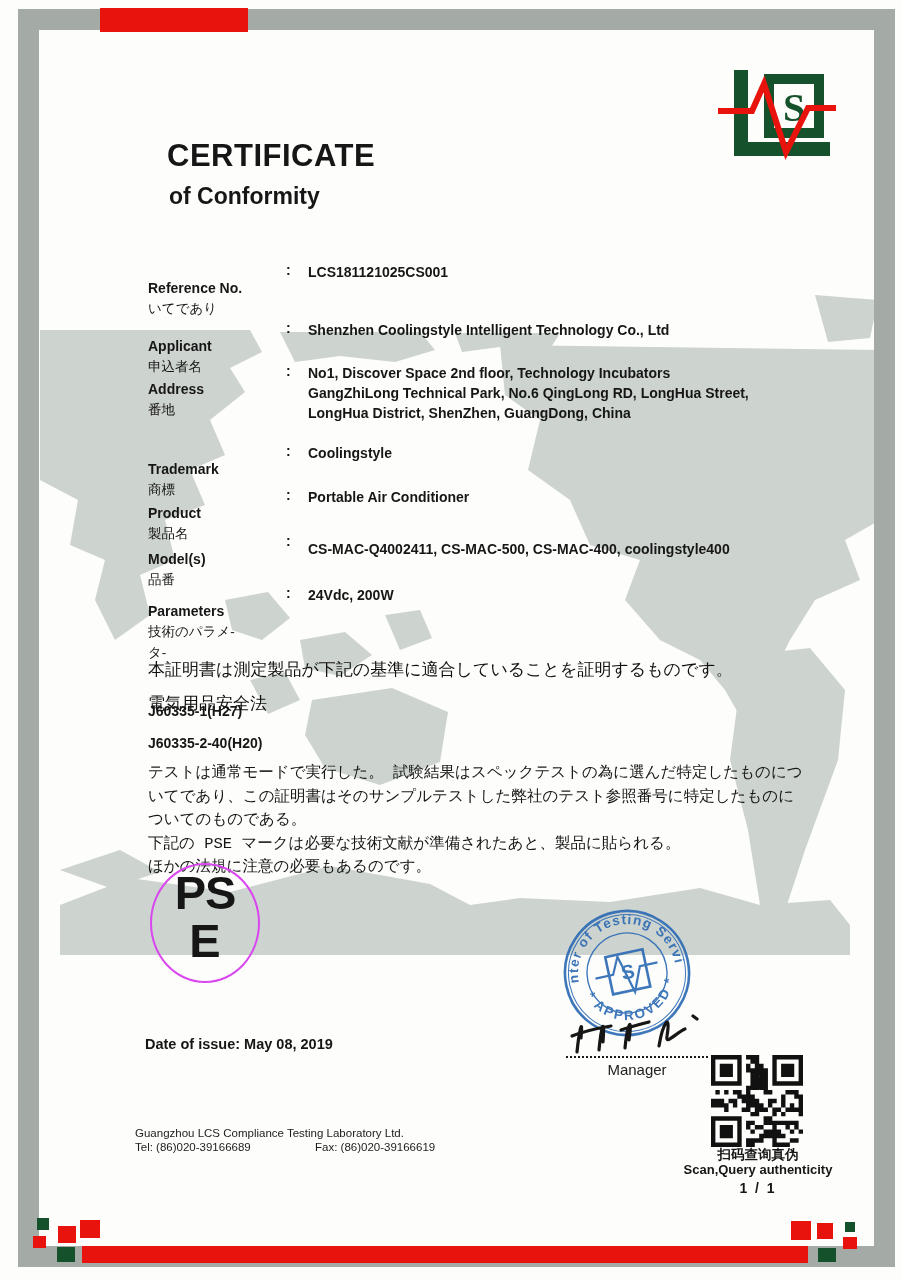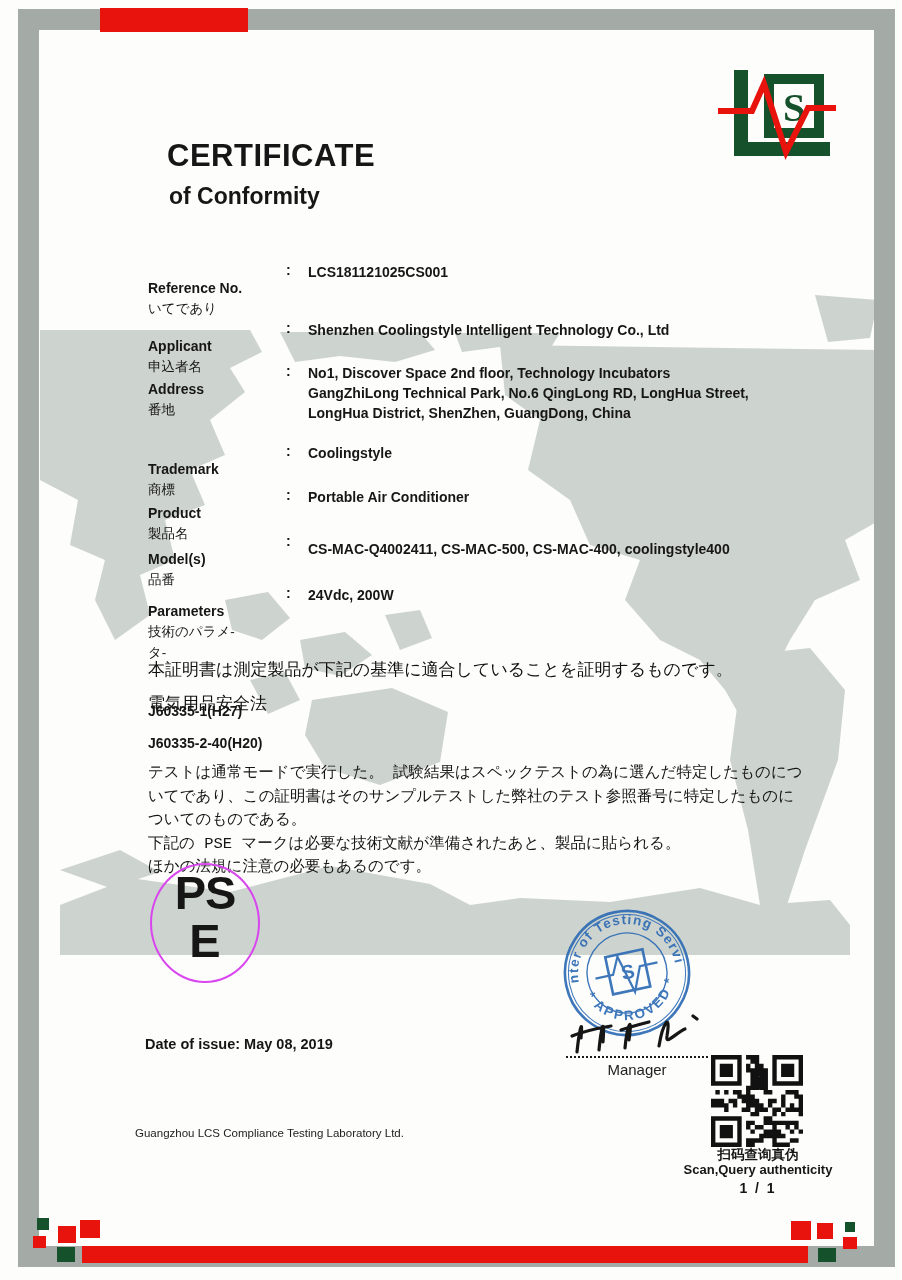--- a/index.html
+++ b/index.html
@@ -216,16 +216,20 @@
 
     <svg class="qr" id="qr-svg" viewBox="0 0 94 94">
         <path d="M0.00,0.00h4.48v4.48h-4.48zM4.48,0.00h4.48v4.48h-4.48zM8.95,0.00h4.48v4.48h-4.48zM13.43,0.00h4.48v4.48h-4.48zM17.90,0.00h4.48v4.48h-4.48zM22.38,0.00h4.48v4.48h-4.48zM26.86,0.00h4.48v4.48h-4.48zM35.81,0.00h4.48v4.48h-4.48zM40.29,0.00h4.48v4.48h-4.48zM44.76,0.00h4.48v4.48h-4.48zM62.67,0.00h4.48v4.48h-4.48zM67.14,0.00h4.48v4.48h-4.48zM71.62,0.00h4.48v4.48h-4.48zM76.10,0.00h4.48v4.48h-4.48zM80.57,0.00h4.48v4.48h-4.48zM85.05,0.00h4.48v4.48h-4.48zM89.52,0.00h4.48v4.48h-4.48zM0.00,4.48h4.48v4.48h-4.48zM26.86,4.48h4.48v4.48h-4.48zM40.29,4.48h4.48v4.48h-4.48zM44.76,4.48h4.48v4.48h-4.48zM62.67,4.48h4.48v4.48h-4.48zM89.52,4.48h4.48v4.48h-4.48zM0.00,8.95h4.48v4.48h-4.48zM8.95,8.95h4.48v4.48h-4.48zM13.43,8.95h4.48v4.48h-4.48zM17.90,8.95h4.48v4.48h-4.48zM26.86,8.95h4.48v4.48h-4.48zM35.81,8.95h4.48v4.48h-4.48zM44.76,8.95h4.48v4.48h-4.48zM49.24,8.95h4.48v4.48h-4.48zM62.67,8.95h4.48v4.48h-4.48zM71.62,8.95h4.48v4.48h-4.48zM76.10,8.95h4.48v4.48h-4.48zM80.57,8.95h4.48v4.48h-4.48zM89.52,8.95h4.48v4.48h-4.48zM0.00,13.43h4.48v4.48h-4.48zM8.95,13.43h4.48v4.48h-4.48zM13.43,13.43h4.48v4.48h-4.48zM17.90,13.43h4.48v4.48h-4.48zM26.86,13.43h4.48v4.48h-4.48zM35.81,13.43h4.48v4.48h-4.48zM40.29,13.43h4.48v4.48h-4.48zM44.76,13.43h4.48v4.48h-4.48zM49.24,13.43h4.48v4.48h-4.48zM53.71,13.43h4.48v4.48h-4.48zM62.67,13.43h4.48v4.48h-4.48zM71.62,13.43h4.48v4.48h-4.48zM76.10,13.43h4.48v4.48h-4.48zM80.57,13.43h4.48v4.48h-4.48zM89.52,13.43h4.48v4.48h-4.48zM0.00,17.90h4.48v4.48h-4.48zM8.95,17.90h4.48v4.48h-4.48zM13.43,17.90h4.48v4.48h-4.48zM17.90,17.90h4.48v4.48h-4.48zM26.86,17.90h4.48v4.48h-4.48zM40.29,17.90h4.48v4.48h-4.48zM44.76,17.90h4.48v4.48h-4.48zM49.24,17.90h4.48v4.48h-4.48zM53.71,17.90h4.48v4.48h-4.48zM62.67,17.90h4.48v4.48h-4.48zM71.62,17.90h4.48v4.48h-4.48zM76.10,17.90h4.48v4.48h-4.48zM80.57,17.90h4.48v4.48h-4.48zM89.52,17.90h4.48v4.48h-4.48zM0.00,22.38h4.48v4.48h-4.48zM26.86,22.38h4.48v4.48h-4.48zM40.29,22.38h4.48v4.48h-4.48zM44.76,22.38h4.48v4.48h-4.48zM49.24,22.38h4.48v4.48h-4.48zM53.71,22.38h4.48v4.48h-4.48zM62.67,22.38h4.48v4.48h-4.48zM89.52,22.38h4.48v4.48h-4.48zM0.00,26.86h4.48v4.48h-4.48zM4.48,26.86h4.48v4.48h-4.48zM8.95,26.86h4.48v4.48h-4.48zM13.43,26.86h4.48v4.48h-4.48zM17.90,26.86h4.48v4.48h-4.48zM22.38,26.86h4.48v4.48h-4.48zM26.86,26.86h4.48v4.48h-4.48zM40.29,26.86h4.48v4.48h-4.48zM44.76,26.86h4.48v4.48h-4.48zM49.24,26.86h4.48v4.48h-4.48zM53.71,26.86h4.48v4.48h-4.48zM62.67,26.86h4.48v4.48h-4.48zM67.14,26.86h4.48v4.48h-4.48zM71.62,26.86h4.48v4.48h-4.48zM76.10,26.86h4.48v4.48h-4.48zM80.57,26.86h4.48v4.48h-4.48zM85.05,26.86h4.48v4.48h-4.48zM89.52,26.86h4.48v4.48h-4.48zM35.81,31.33h4.48v4.48h-4.48zM40.29,31.33h4.48v4.48h-4.48zM44.76,31.33h4.48v4.48h-4.48zM49.24,31.33h4.48v4.48h-4.48zM53.71,31.33h4.48v4.48h-4.48zM4.48,35.81h4.48v4.48h-4.48zM13.43,35.81h4.48v4.48h-4.48zM22.38,35.81h4.48v4.48h-4.48zM26.86,35.81h4.48v4.48h-4.48zM35.81,35.81h4.48v4.48h-4.48zM53.71,35.81h4.48v4.48h-4.48zM58.19,35.81h4.48v4.48h-4.48zM76.10,35.81h4.48v4.48h-4.48zM80.57,35.81h4.48v4.48h-4.48zM85.05,35.81h4.48v4.48h-4.48zM26.86,40.29h4.48v4.48h-4.48zM31.33,40.29h4.48v4.48h-4.48zM35.81,40.29h4.48v4.48h-4.48zM40.29,40.29h4.48v4.48h-4.48zM71.62,40.29h4.48v4.48h-4.48zM85.05,40.29h4.48v4.48h-4.48zM89.52,40.29h4.48v4.48h-4.48zM0.00,44.76h4.48v4.48h-4.48zM4.48,44.76h4.48v4.48h-4.48zM8.95,44.76h4.48v4.48h-4.48zM17.90,44.76h4.48v4.48h-4.48zM22.38,44.76h4.48v4.48h-4.48zM31.33,44.76h4.48v4.48h-4.48zM35.81,44.76h4.48v4.48h-4.48zM40.29,44.76h4.48v4.48h-4.48zM44.76,44.76h4.48v4.48h-4.48zM58.19,44.76h4.48v4.48h-4.48zM62.67,44.76h4.48v4.48h-4.48zM71.62,44.76h4.48v4.48h-4.48zM89.52,44.76h4.48v4.48h-4.48zM0.00,49.24h4.48v4.48h-4.48zM4.48,49.24h4.48v4.48h-4.48zM8.95,49.24h4.48v4.48h-4.48zM13.43,49.24h4.48v4.48h-4.48zM22.38,49.24h4.48v4.48h-4.48zM35.81,49.24h4.48v4.48h-4.48zM40.29,49.24h4.48v4.48h-4.48zM44.76,49.24h4.48v4.48h-4.48zM49.24,49.24h4.48v4.48h-4.48zM58.19,49.24h4.48v4.48h-4.48zM71.62,49.24h4.48v4.48h-4.48zM80.57,49.24h4.48v4.48h-4.48zM89.52,49.24h4.48v4.48h-4.48zM13.43,53.71h4.48v4.48h-4.48zM31.33,53.71h4.48v4.48h-4.48zM35.81,53.71h4.48v4.48h-4.48zM44.76,53.71h4.48v4.48h-4.48zM49.24,53.71h4.48v4.48h-4.48zM53.71,53.71h4.48v4.48h-4.48zM62.67,53.71h4.48v4.48h-4.48zM67.14,53.71h4.48v4.48h-4.48zM76.10,53.71h4.48v4.48h-4.48zM80.57,53.71h4.48v4.48h-4.48zM85.05,53.71h4.48v4.48h-4.48zM89.52,53.71h4.48v4.48h-4.48zM40.29,58.19h4.48v4.48h-4.48zM44.76,58.19h4.48v4.48h-4.48zM62.67,58.19h4.48v4.48h-4.48zM71.62,58.19h4.48v4.48h-4.48zM89.52,58.19h4.48v4.48h-4.48zM0.00,62.67h4.48v4.48h-4.48zM4.48,62.67h4.48v4.48h-4.48zM8.95,62.67h4.48v4.48h-4.48zM13.43,62.67h4.48v4.48h-4.48zM17.90,62.67h4.48v4.48h-4.48zM22.38,62.67h4.48v4.48h-4.48zM26.86,62.67h4.48v4.48h-4.48zM53.71,62.67h4.48v4.48h-4.48zM58.19,62.67h4.48v4.48h-4.48zM0.00,67.14h4.48v4.48h-4.48zM26.86,67.14h4.48v4.48h-4.48zM35.81,67.14h4.48v4.48h-4.48zM40.29,67.14h4.48v4.48h-4.48zM53.71,67.14h4.48v4.48h-4.48zM58.19,67.14h4.48v4.48h-4.48zM62.67,67.14h4.48v4.48h-4.48zM67.14,67.14h4.48v4.48h-4.48zM71.62,67.14h4.48v4.48h-4.48zM76.10,67.14h4.48v4.48h-4.48zM80.57,67.14h4.48v4.48h-4.48zM85.05,67.14h4.48v4.48h-4.48zM0.00,71.62h4.48v4.48h-4.48zM8.95,71.62h4.48v4.48h-4.48zM13.43,71.62h4.48v4.48h-4.48zM17.90,71.62h4.48v4.48h-4.48zM26.86,71.62h4.48v4.48h-4.48zM35.81,71.62h4.48v4.48h-4.48zM44.76,71.62h4.48v4.48h-4.48zM49.24,71.62h4.48v4.48h-4.48zM62.67,71.62h4.48v4.48h-4.48zM76.10,71.62h4.48v4.48h-4.48zM85.05,71.62h4.48v4.48h-4.48zM0.00,76.10h4.48v4.48h-4.48zM8.95,76.10h4.48v4.48h-4.48zM13.43,76.10h4.48v4.48h-4.48zM17.90,76.10h4.48v4.48h-4.48zM26.86,76.10h4.48v4.48h-4.48zM40.29,76.10h4.48v4.48h-4.48zM53.71,76.10h4.48v4.48h-4.48zM58.19,76.10h4.48v4.48h-4.48zM62.67,76.10h4.48v4.48h-4.48zM67.14,76.10h4.48v4.48h-4.48zM80.57,76.10h4.48v4.48h-4.48zM89.52,76.10h4.48v4.48h-4.48zM0.00,80.57h4.48v4.48h-4.48zM8.95,80.57h4.48v4.48h-4.48zM13.43,80.57h4.48v4.48h-4.48zM17.90,80.57h4.48v4.48h-4.48zM26.86,80.57h4.48v4.48h-4.48zM49.24,80.57h4.48v4.48h-4.48zM53.71,80.57h4.48v4.48h-4.48zM58.19,80.57h4.48v4.48h-4.48zM62.67,80.57h4.48v4.48h-4.48zM67.14,80.57h4.48v4.48h-4.48zM71.62,80.57h4.48v4.48h-4.48zM0.00,85.05h4.48v4.48h-4.48zM26.86,85.05h4.48v4.48h-4.48zM35.81,85.05h4.48v4.48h-4.48zM40.29,85.05h4.48v4.48h-4.48zM44.76,85.05h4.48v4.48h-4.48zM49.24,85.05h4.48v4.48h-4.48zM62.67,85.05h4.48v4.48h-4.48zM80.57,85.05h4.48v4.48h-4.48zM85.05,85.05h4.48v4.48h-4.48zM0.00,89.52h4.48v4.48h-4.48zM4.48,89.52h4.48v4.48h-4.48zM8.95,89.52h4.48v4.48h-4.48zM13.43,89.52h4.48v4.48h-4.48zM17.90,89.52h4.48v4.48h-4.48zM22.38,89.52h4.48v4.48h-4.48zM26.86,89.52h4.48v4.48h-4.48zM35.81,89.52h4.48v4.48h-4.48zM40.29,89.52h4.48v4.48h-4.48zM62.67,89.52h4.48v4.48h-4.48zM67.14,89.52h4.48v4.48h-4.48zM71.62,89.52h4.48v4.48h-4.48zM76.10,89.52h4.48v4.48h-4.48z" fill="#111"></path>
       </svg>
     <div class="qr-cap1">扫码查询真伪</div>
     <div class="qr-cap2">Scan,Query authenticity</div>
     <div class="pageno">1 / 1</div>
 
     <div class="footer">
       <div>Guangzhou LCS Compliance Testing Laboratory Ltd.</div>
+      <div class="cols">
+        <span class="c1">Tel: (86)020-39166689</span>
+        <span>Fax: (86)020-39166619</span>
+      </div>
     </div>
 
   </div>
 </div>
 
 </body></html>

